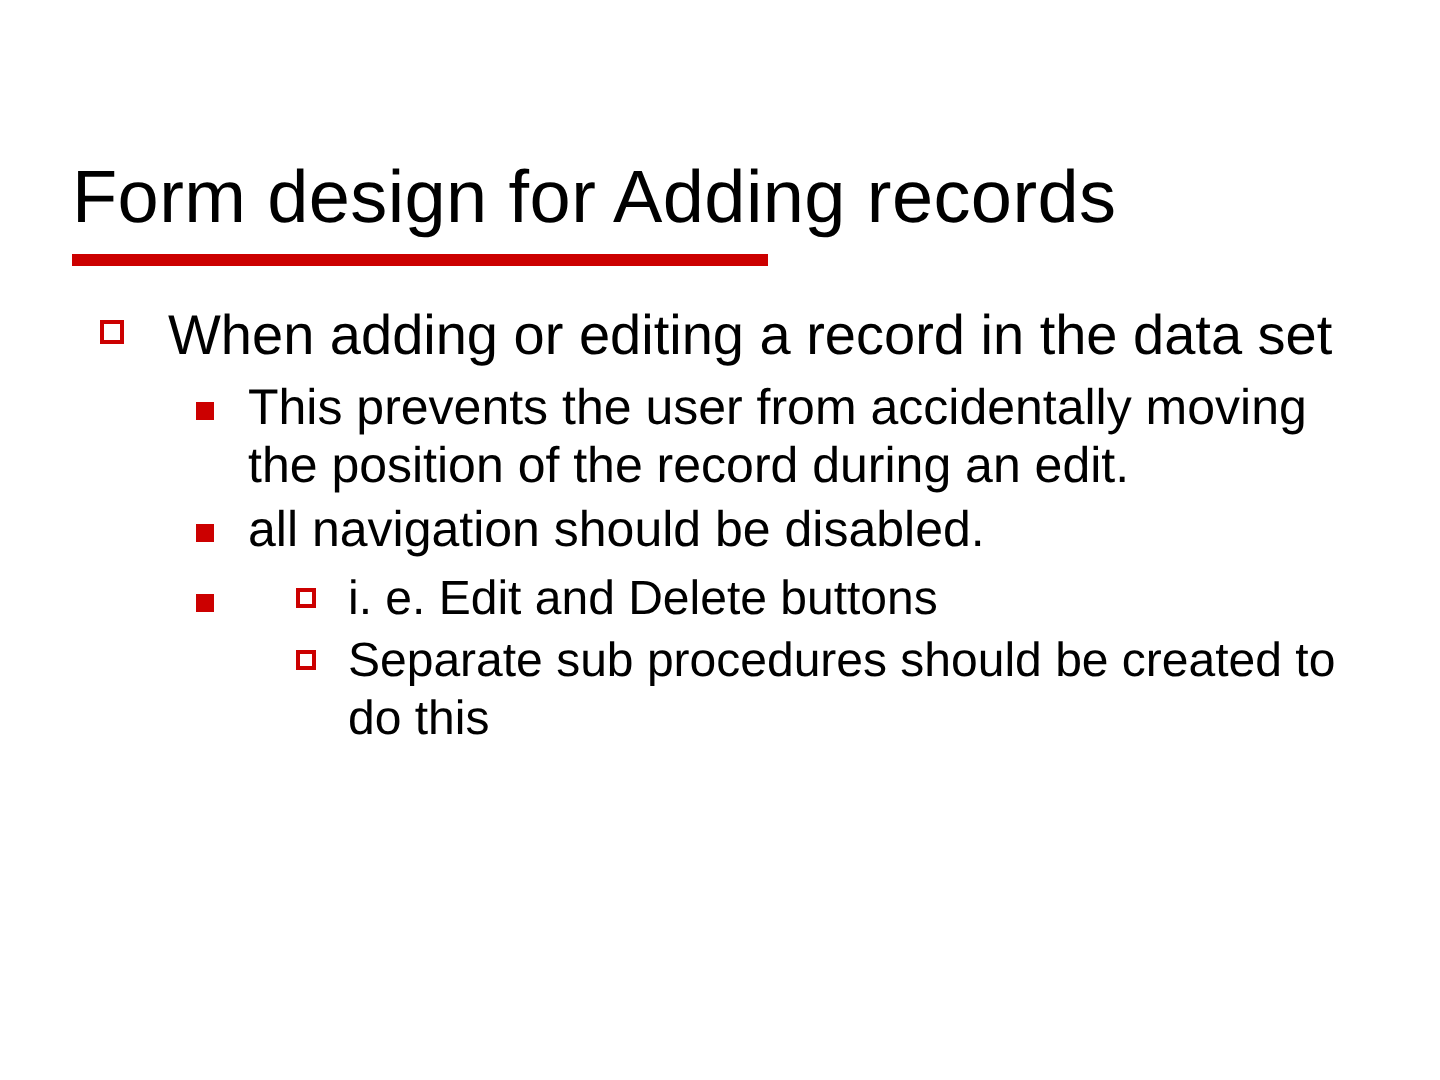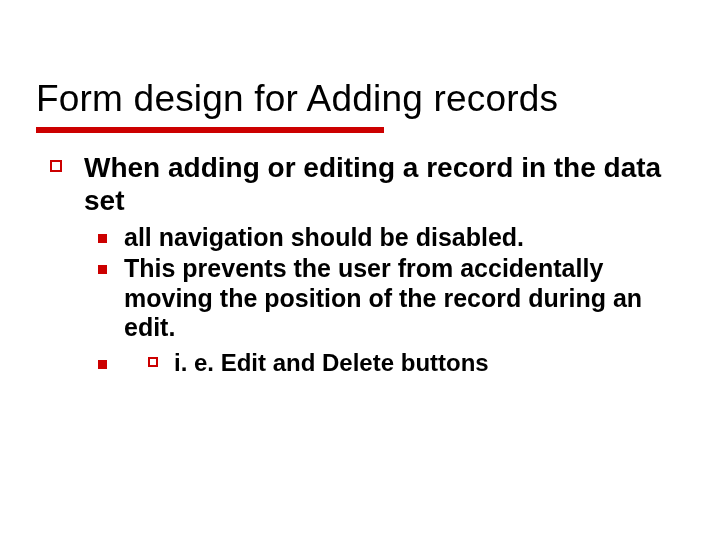--- a/index.html
+++ b/index.html
@@ -32,21 +32,20 @@
     margin-top: 2px;
     margin-bottom: 18px;
   }
   ul {
     list-style: none;
     margin: 0;
     padding: 0;
   }
   .level1 {
     padding-left: 6px;
-    font-weight: bold;
   }
   .level1 > li {
     position: relative;
     padding-left: 42px;
     font-size: 28px;
     line-height: 1.18;
     margin-bottom: 14px;
   }
   .level2 {
     padding-left: 0px;
@@ -107,32 +106,36 @@
   <div class="title-underline"></div>
 
   <ul class="level1">
     <li>
       <span class="marker-box-open"></span>
       <span>When adding or editing a record in the data set</span>
 
       <ul class="level2">
         <li>
           <span class="marker-box-filled"></span>
-          <span>all navigation should be disabled.</span>
+          <span>This prevents the user from accidentally moving the position of the record during an edit.</span>
         </li>
         <li>
           <span class="marker-box-filled"></span>
-          <span>This prevents the user from accidentally moving the position of the record during an edit.</span>
+          <span>all navigation should be disabled.</span>
         </li>
         <li>
           <span class="marker-box-filled"></span>
 
           <ul class="level3">
             <li>
               <span class="marker-box-open-sm"></span>
               <span>i. e. Edit and Delete buttons</span>
             </li>
+            <li>
+              <span class="marker-box-open-sm"></span>
+              <span>Separate sub procedures should be created to do this</span>
+            </li>
           </ul>
         </li>
       </ul>
     </li>
   </ul>
 </div>
 
 </body></html>

